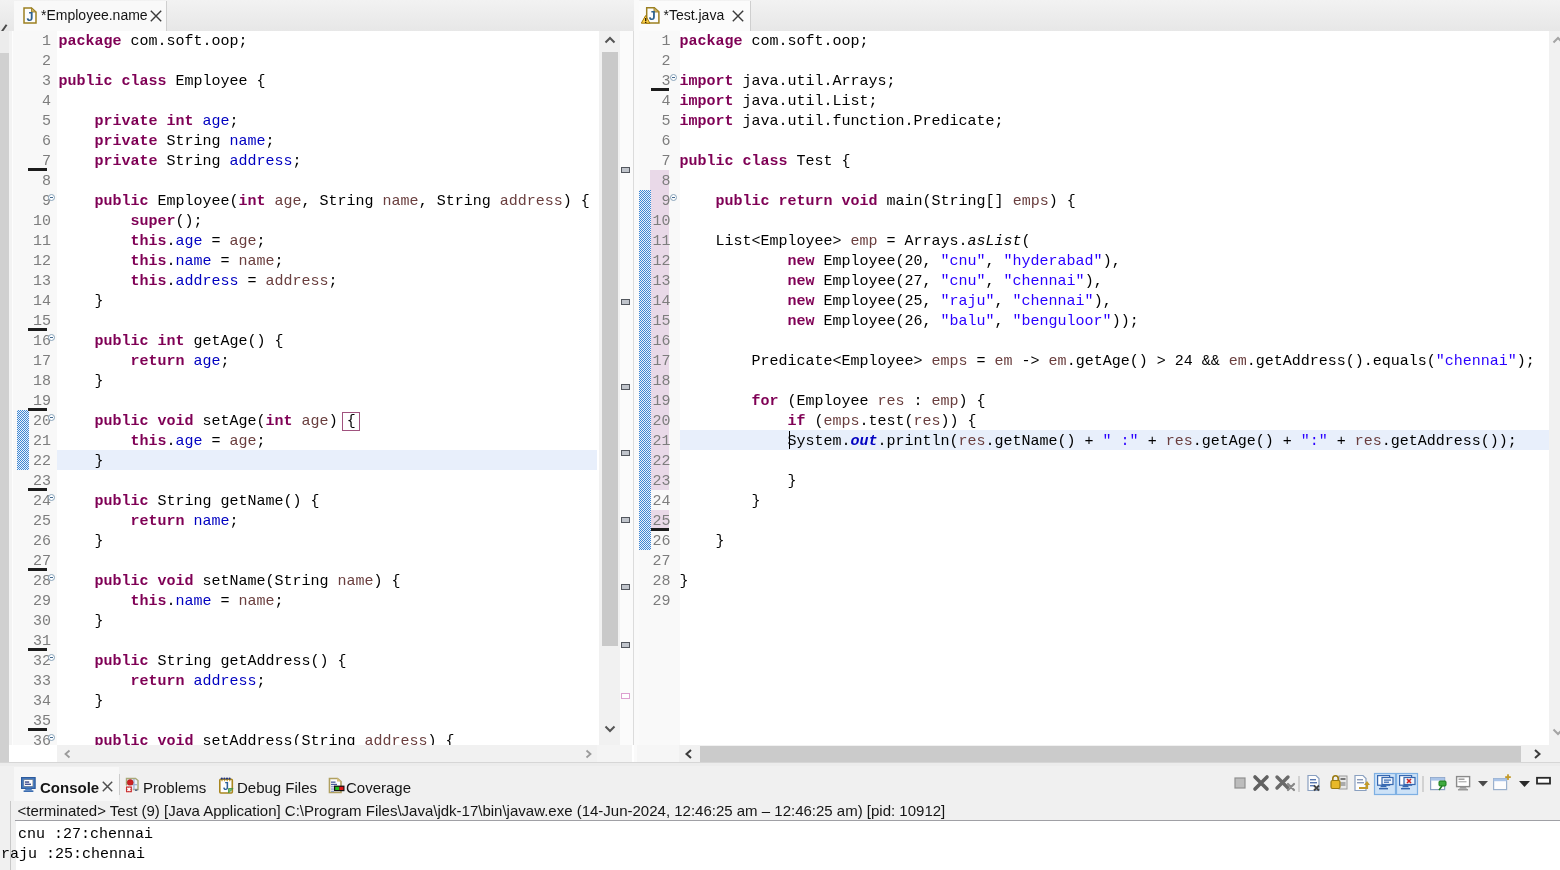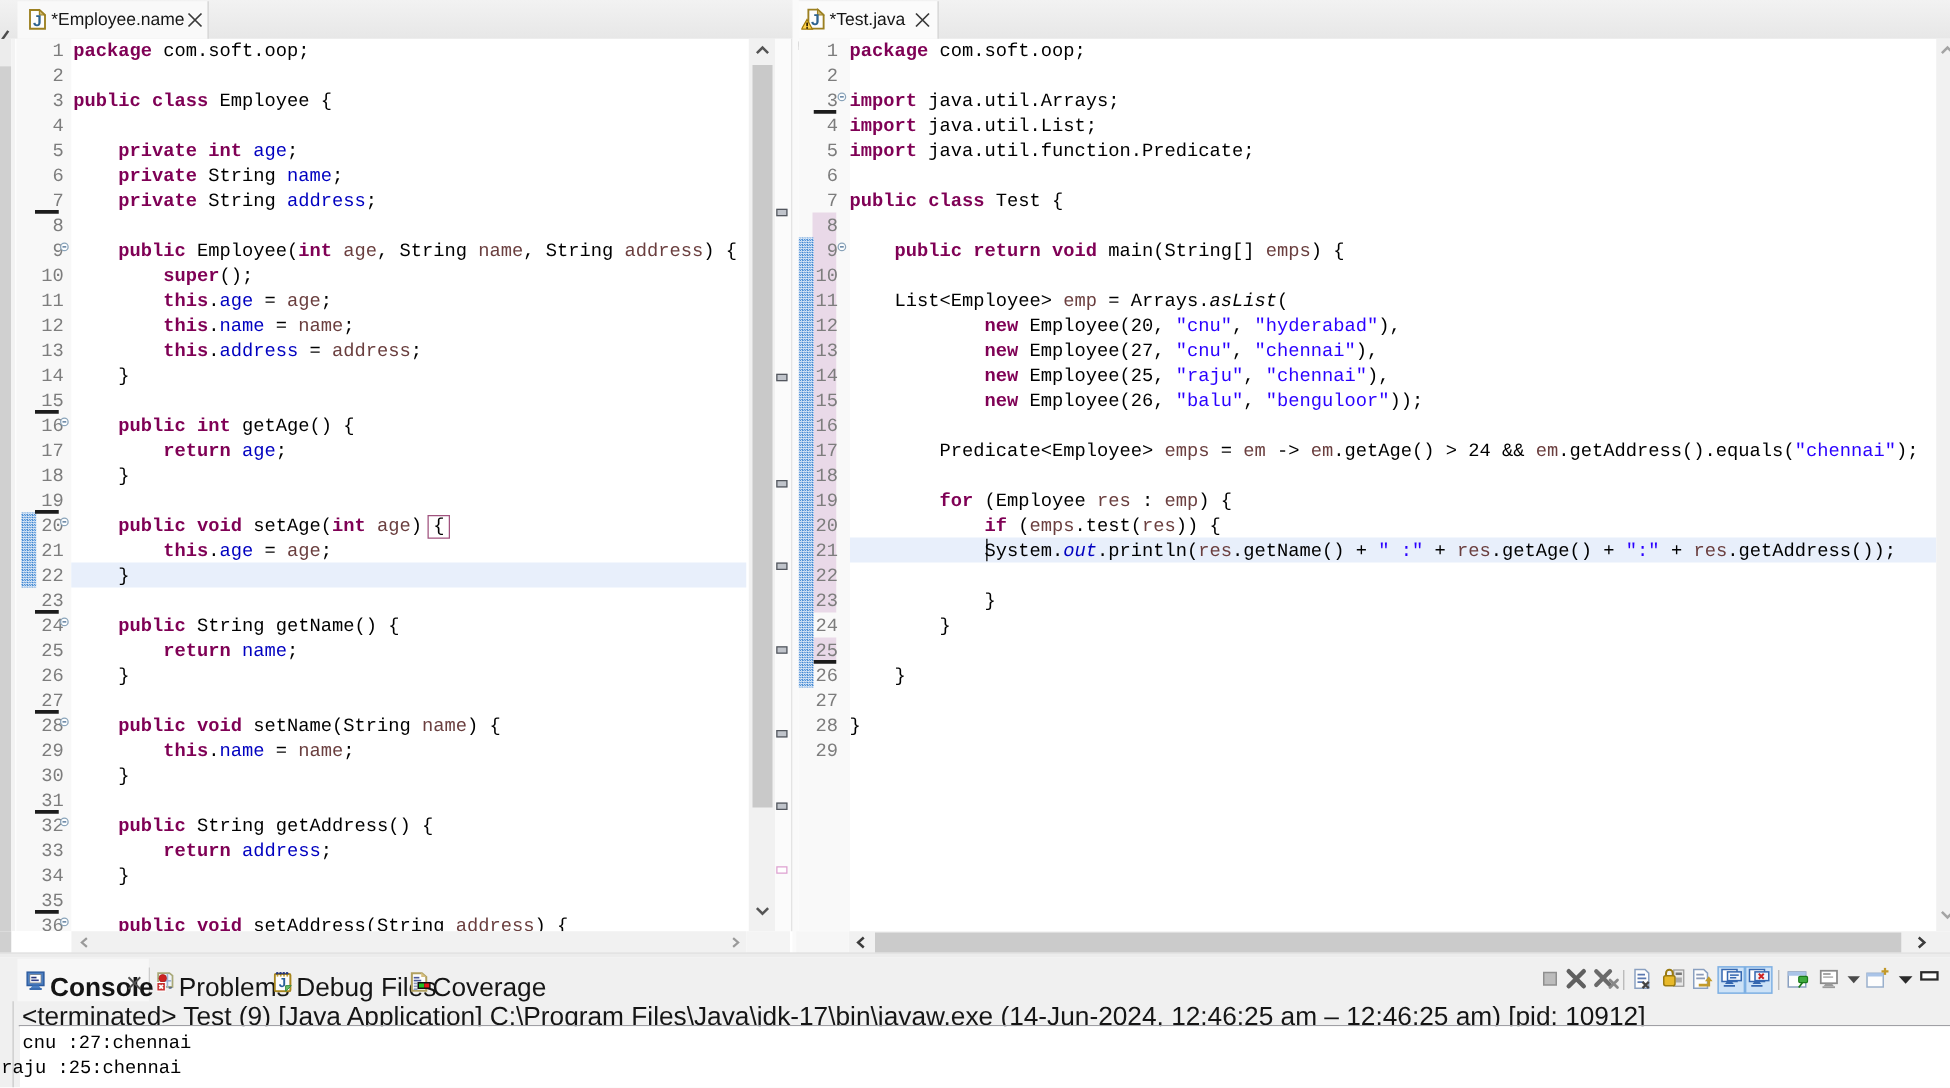--- a/index.html
+++ b/index.html
@@ -10,21 +10,21 @@
 .k{color:#7f0055;font-weight:700}
 .s{color:#2a00ff}
 .f{color:#0000c0}
 .v{color:#6a3e3e}
 .i{font-style:italic}
 .hatch{background-image:conic-gradient(#3f86d2 25%,#eaf2fb 25% 50%,#3f86d2 50% 75%,#eaf2fb 75%);background-size:2px 2px}
 .ul{background:#1c1c1c;height:2.5px}
 .fold{width:7px;height:7px;border:1px solid #8aa4ba;border-radius:50%;background:#fbfdfe}
 .fold i{position:absolute;left:0.8px;top:2px;width:3.6px;height:1.3px;background:#44688e}
 .sq{width:9px;height:6px;border:1px solid #53575e;background:#c0c4cb}
-.tabtxt{font-size:21px;color:#151515}
+.tabtxt{font-size:15px;color:#151515}
 svg{display:block}
 </style></head>
 <body>
 
 <div class="abs" style="left:0;top:0;width:1560px;height:31px;background:linear-gradient(#f2f2f2,#e7e7e7)"></div>
 
 <div class="abs" style="left:14px;top:1px;width:153px;height:30px;background:#f9f9f9;border-right:1px solid #cfcfcf"></div>
 <div class="abs" style="left:23px;top:7px" id="jicon1">
     <svg width="14" height="17" viewBox="0 0 14 17">
       <path d="M1 1 h7.5 l4.5 4 v11 h-12 z" fill="#fdfdfd" stroke="#9c8021" stroke-width="1.5"></path>
@@ -276,21 +276,21 @@
     List&lt;Employee&gt; <span class="v">emp</span> = Arrays.<span class="i">asList</span>(
             <span class="k">new</span> Employee(20, <span class="s">"cnu"</span>, <span class="s">"hyderabad"</span>),
             <span class="k">new</span> Employee(27, <span class="s">"cnu"</span>, <span class="s">"chennai"</span>),
             <span class="k">new</span> Employee(25, <span class="s">"raju"</span>, <span class="s">"chennai"</span>),
             <span class="k">new</span> Employee(26, <span class="s">"balu"</span>, <span class="s">"benguloor"</span>));
 
         Predicate&lt;Employee&gt; <span class="v">emps</span> = <span class="v">em</span> -&gt; <span class="v">em</span>.getAge() &gt; 24 &amp;&amp; <span class="v">em</span>.getAddress().equals(<span class="s">"chennai"</span>);
 
         <span class="k">for</span> (Employee <span class="v">res</span> : <span class="v">emp</span>) {
             <span class="k">if</span> (<span class="v">emps</span>.test(<span class="v">res</span>)) {
-            System.<span class="f i" style="font-weight:400">out</span>.println(<span class="v">res</span>.getName() + <span class="s">" :"</span> + <span class="v">res</span>.getAge() + <span class="s">":"</span> + <span class="v">res</span>.getAddress());
+            System.<span class="f i" style="font-weight:700">out</span>.println(<span class="v">res</span>.getName() + <span class="s">" :"</span> + <span class="v">res</span>.getAge() + <span class="s">":"</span> + <span class="v">res</span>.getAddress());
 
             }
         }
 
     }
 
 }
 </pre>
 </div>
 

